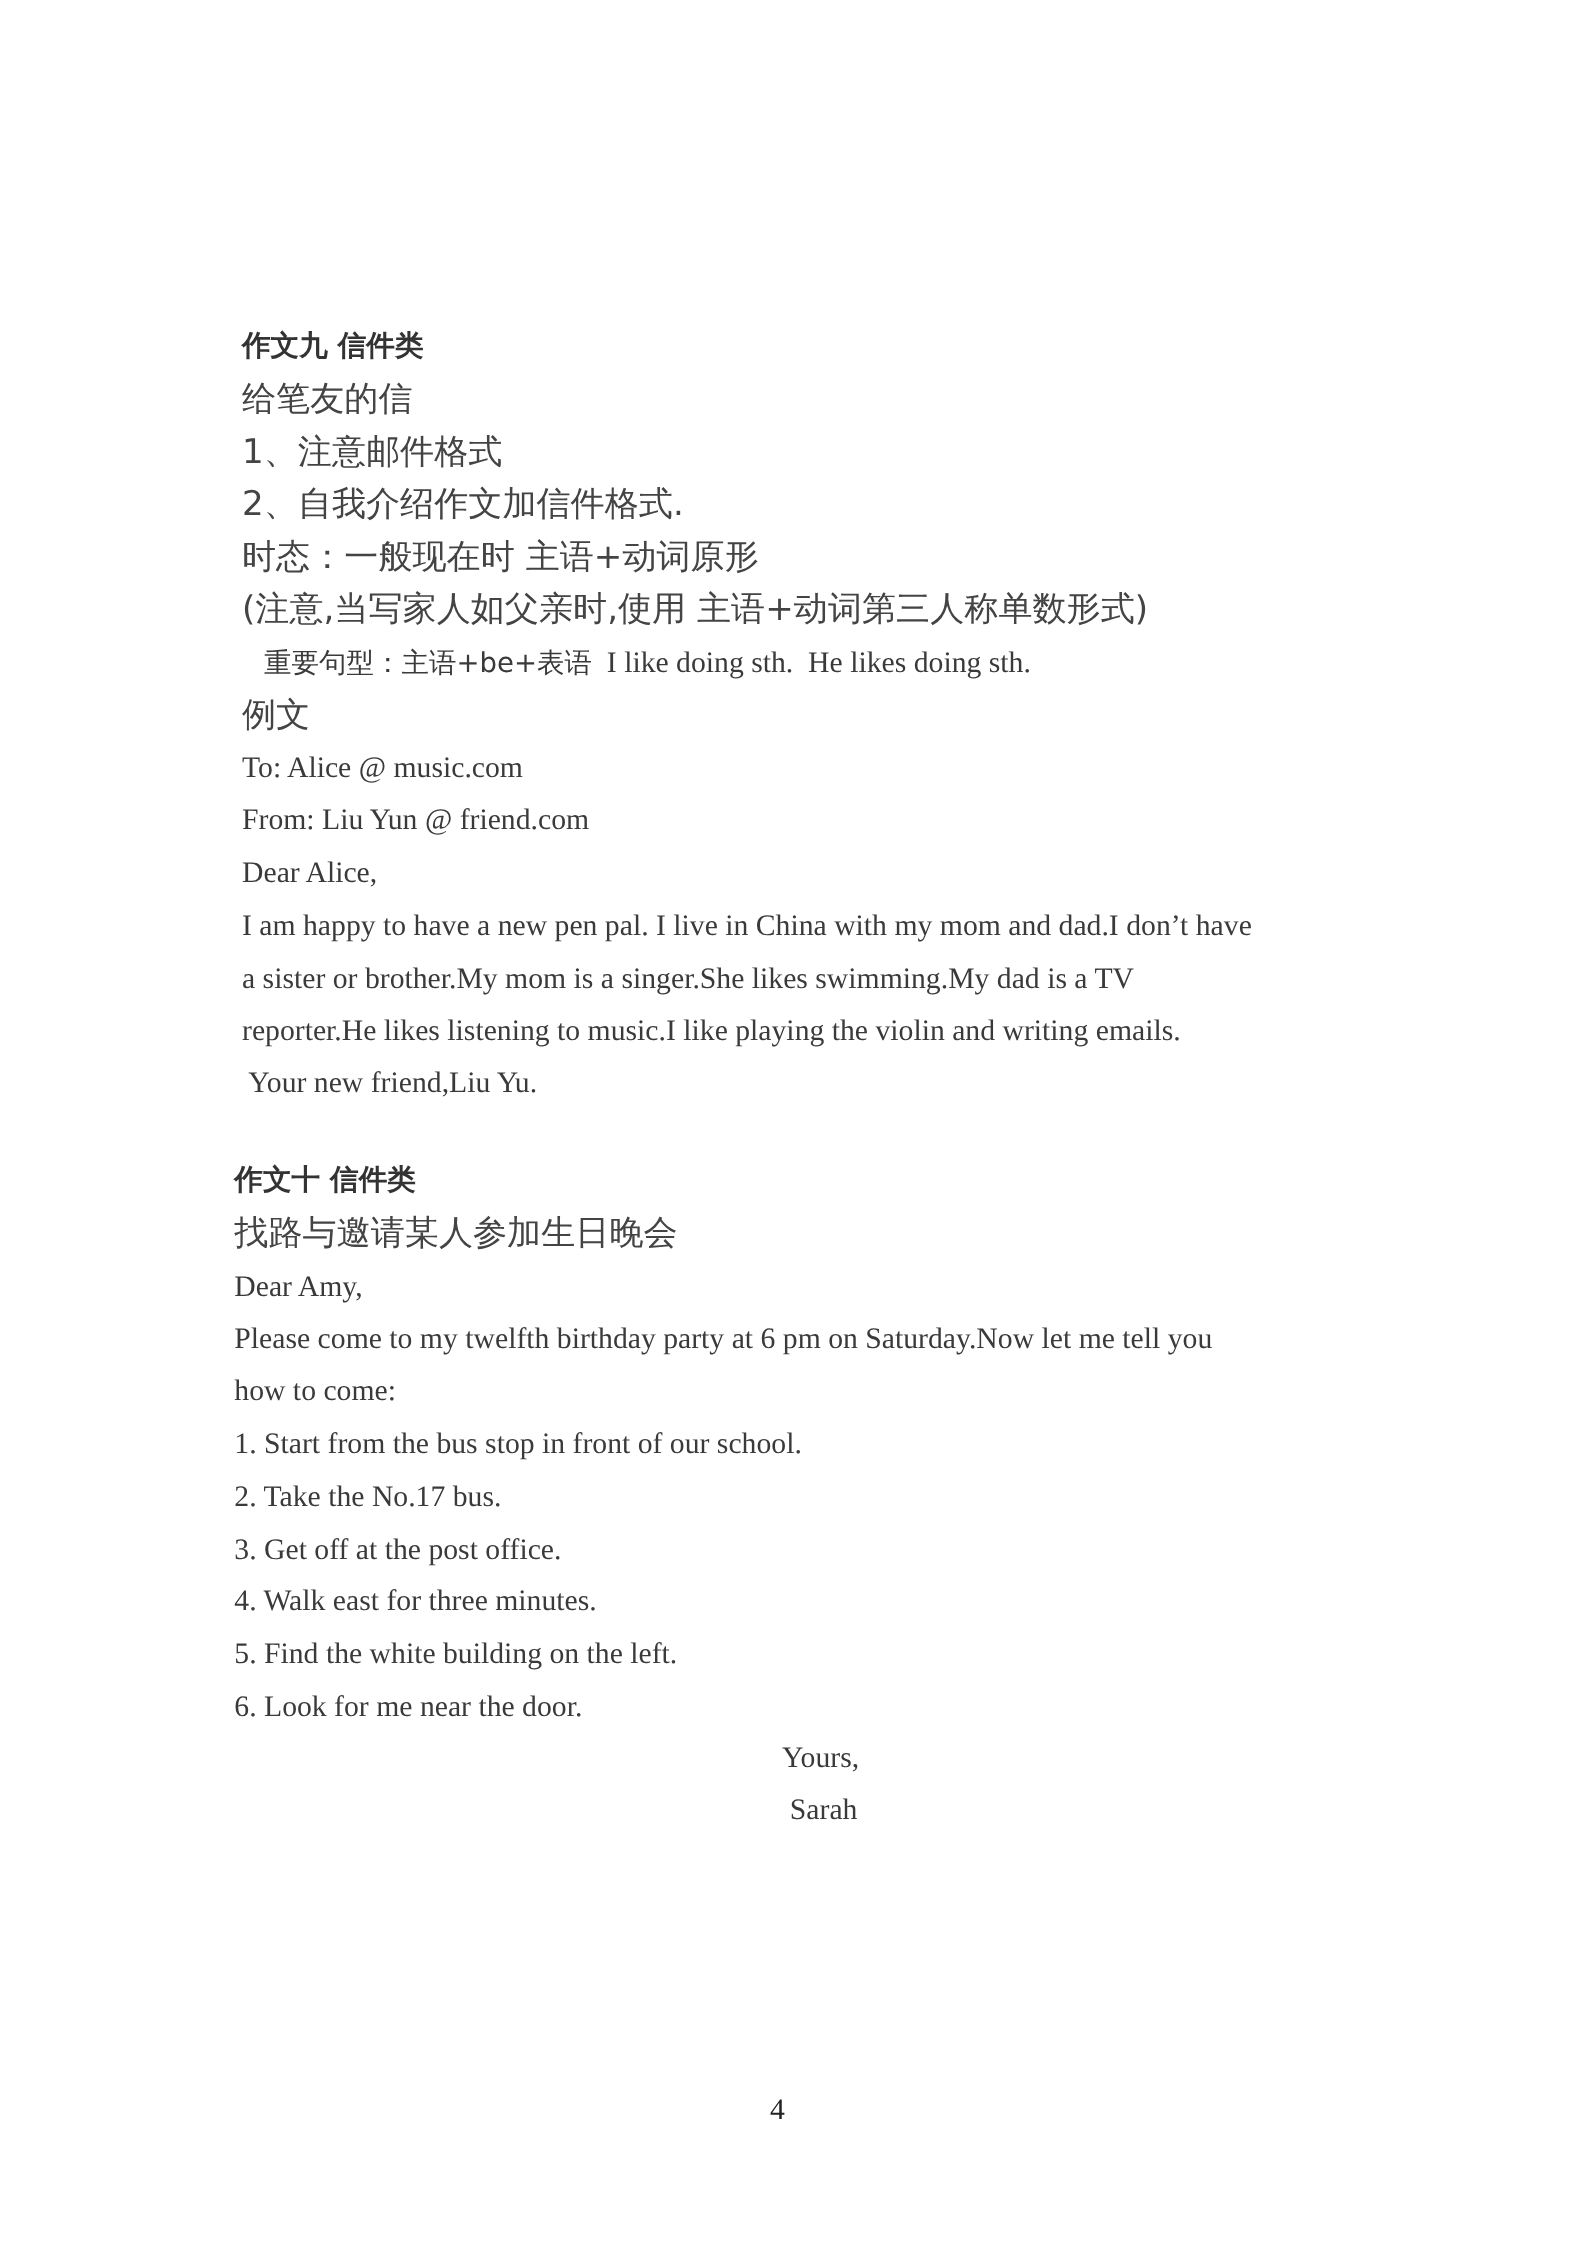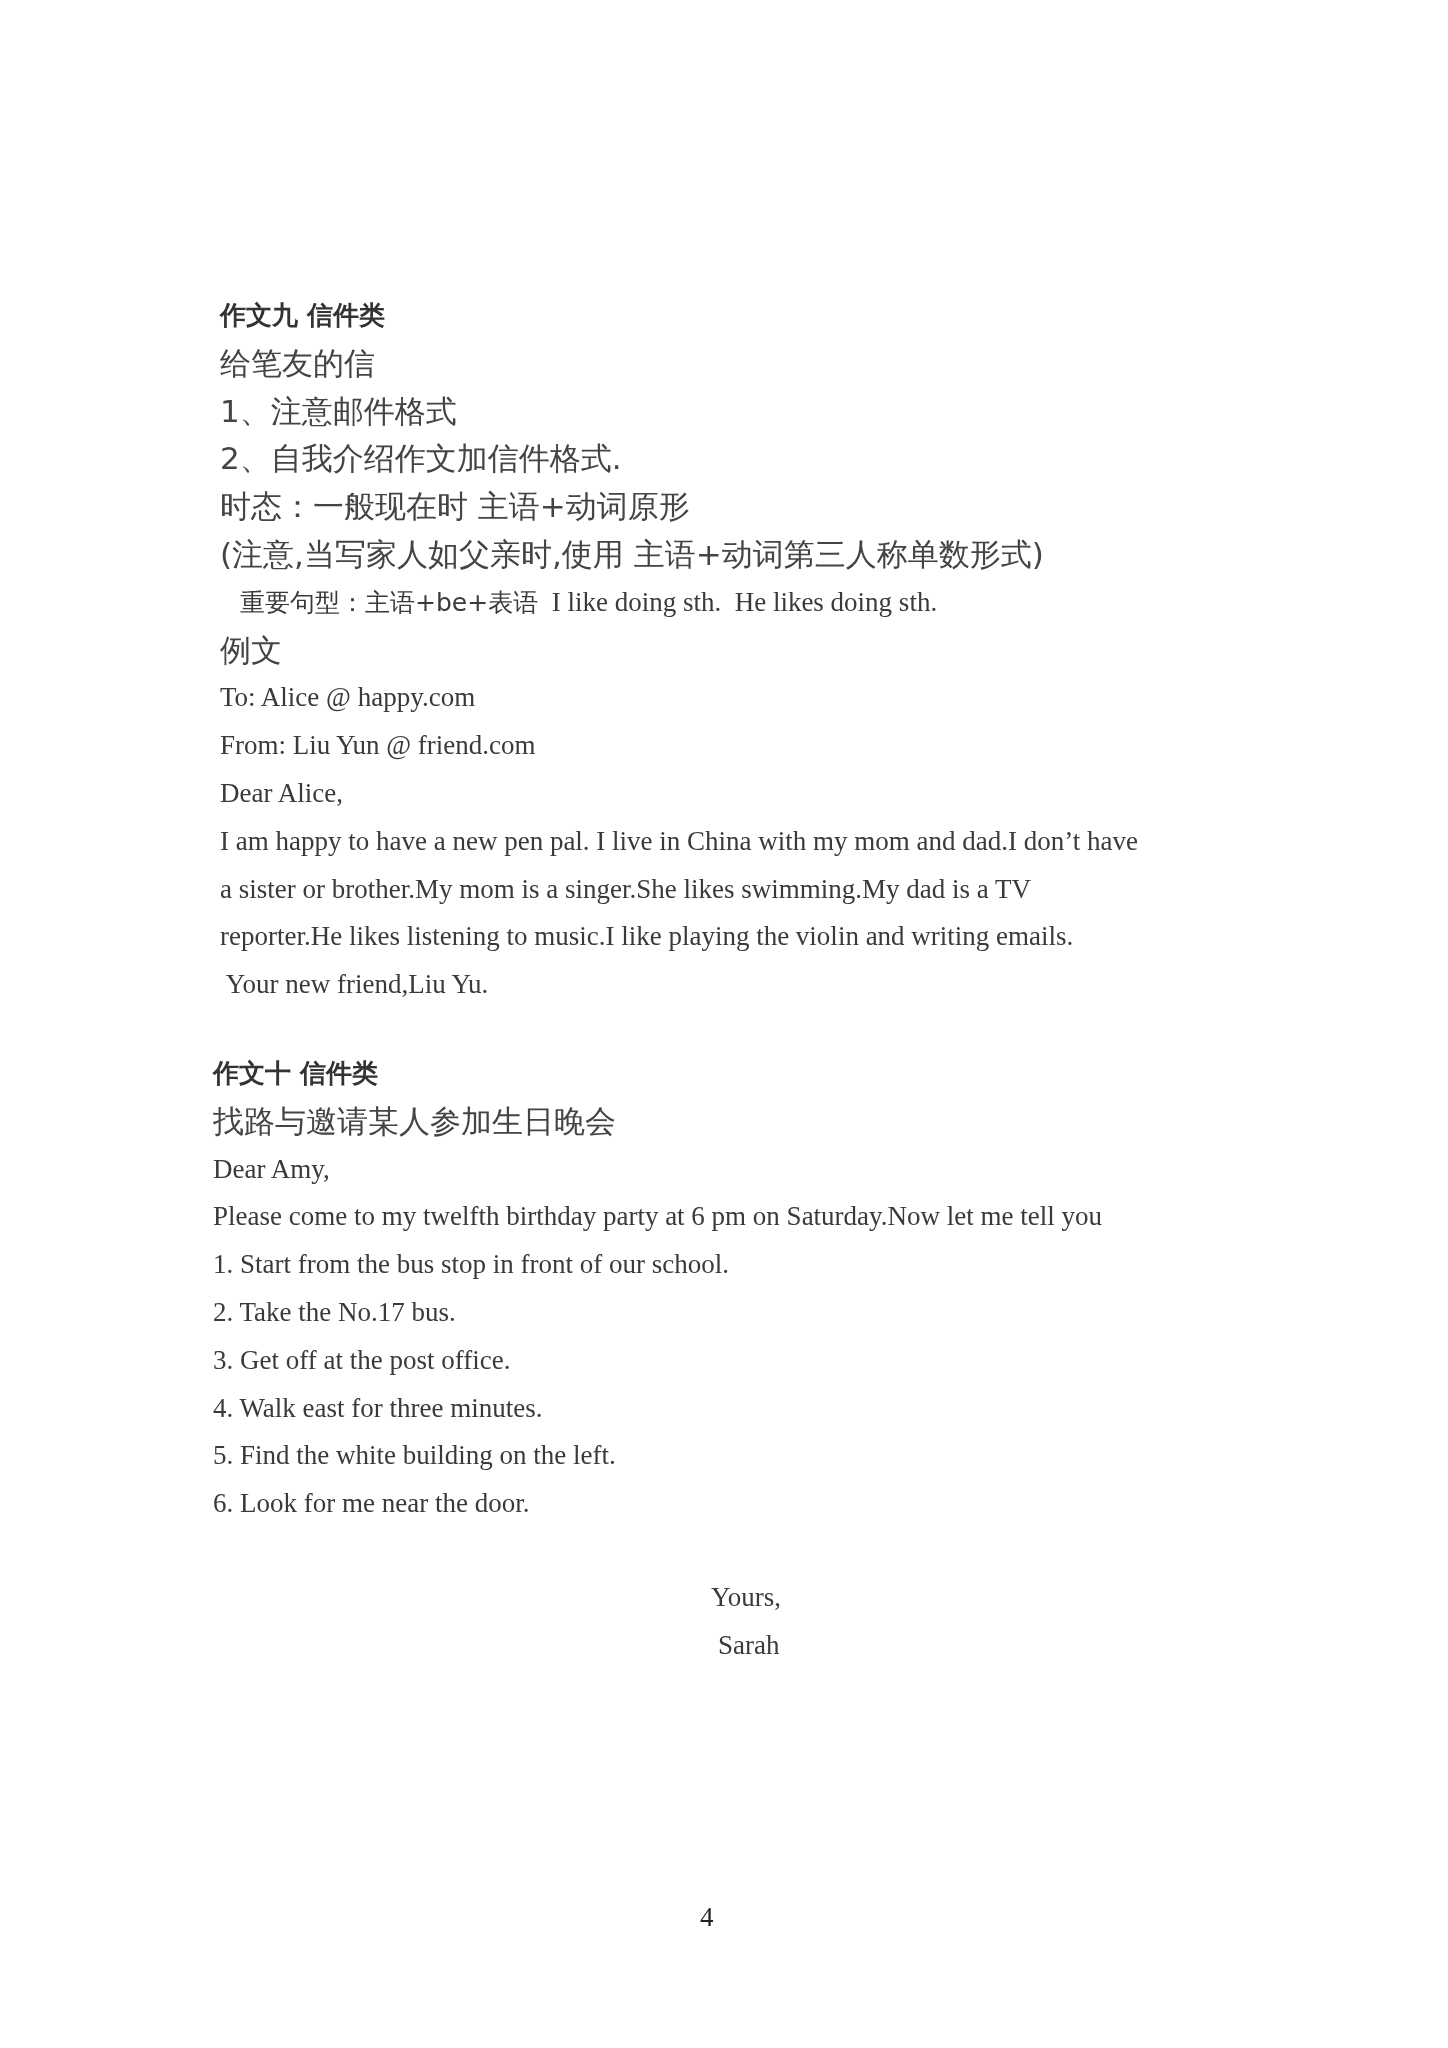--- a/index.html
+++ b/index.html
@@ -74,34 +74,35 @@
 
   <div class="section section-1">
     <div class="line heading">作文九 信件类</div>
     <div class="line cjk">给笔友的信</div>
     <div class="line cjk">1、注意邮件格式</div>
     <div class="line cjk">2、自我介绍作文加信件格式.</div>
     <div class="line cjk">时态：一般现在时   主语+动词原形</div>
     <div class="line cjk">(注意,当写家人如父亲时,使用  主语+动词第三人称单数形式)</div>
     <div class="line mixed"><span class="cjk-part">重要句型：主语+be+表语</span><span style="white-space:pre;">  I like doing sth.  He likes doing sth.</span></div>
     <div class="line cjk">例文</div>
-    <div class="line">To: Alice @ happy.com</div>
+    <div class="line">To: Alice @ music.com</div>
     <div class="line">From: Liu Yun @ friend.com</div>
     <div class="line">Dear Alice,</div>
     <div class="line">I am happy to have a new pen pal. I live in China with my mom and dad.I don’t have</div>
     <div class="line">a sister or brother.My mom is a singer.She likes swimming.My dad is a TV</div>
     <div class="line">reporter.He likes listening to music.I like playing the violin and writing emails.</div>
     <div class="line" style="white-space:pre;"> Your new friend,Liu Yu.</div>
   </div>
 
   <div class="section section-2">
     <div class="line heading">作文十 信件类</div>
     <div class="line cjk">找路与邀请某人参加生日晚会</div>
     <div class="line">Dear Amy,</div>
     <div class="line">Please come to my twelfth birthday party at 6 pm on Saturday.Now let me tell you</div>
+    <div class="line">how to come:</div>
     <div class="line">1. Start from the bus stop in front of our school.</div>
     <div class="line">2. Take the No.17 bus.</div>
     <div class="line">3. Get off at the post office.</div>
     <div class="line">4. Walk east for three minutes.</div>
     <div class="line">5. Find the white building on the left.</div>
     <div class="line">6. Look for me near the door.</div>
   </div>
 
   <div class="closing closing-yours">Yours,</div>
   <div class="closing closing-name">Sarah</div>

